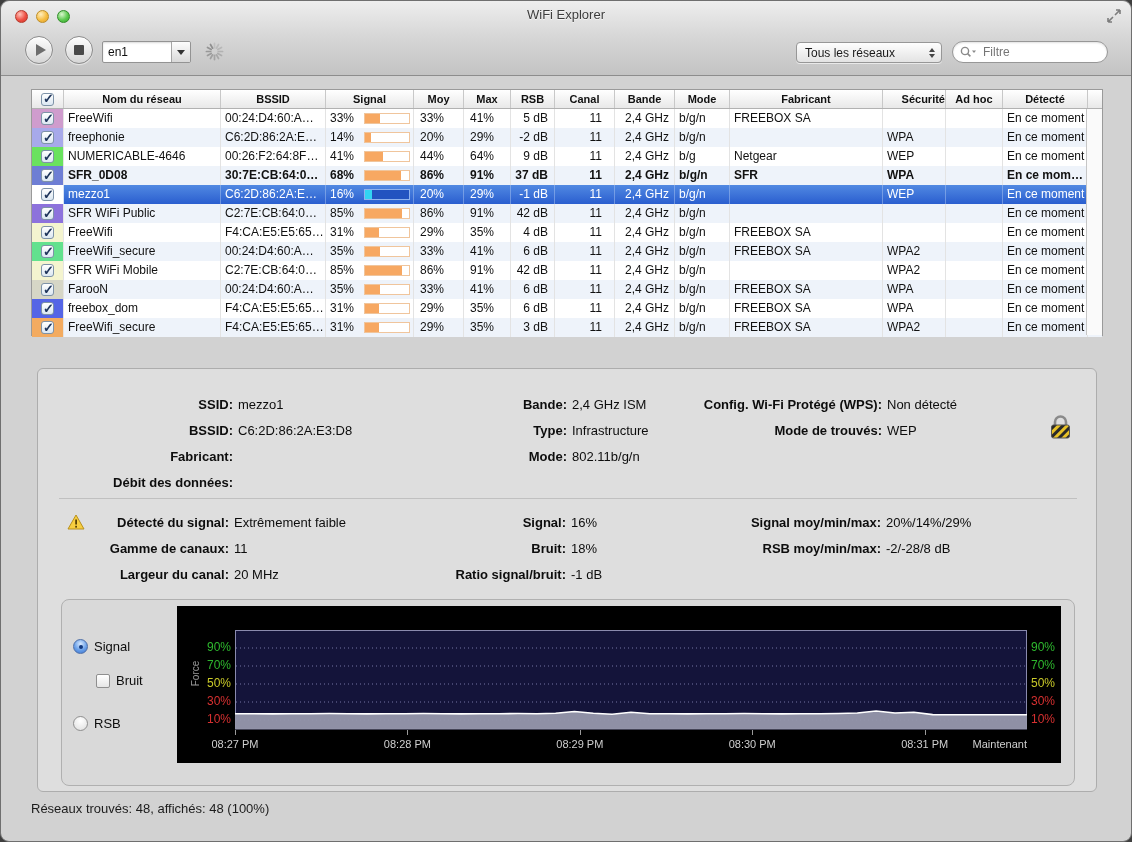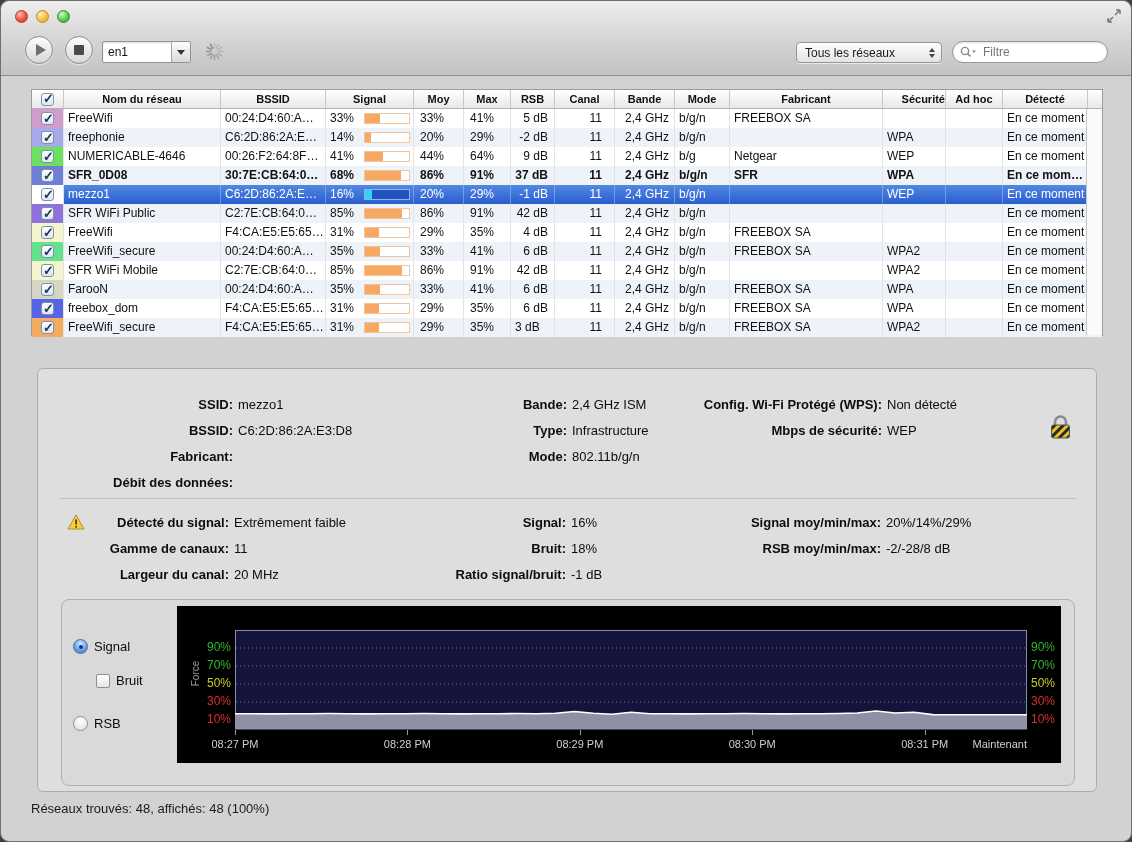--- a/index.html
+++ b/index.html
@@ -120,20 +120,21 @@
 <body>
 
 <div class="window">
 
   <div class="chrome">
     <div class="lights">
       <span class="light red"></span>
       <span class="light yellow"></span>
       <span class="light green"></span>
     </div>
+    <div class="wtitle">WiFi Explorer</div>
     <svg class="fullscreen" viewBox="0 0 14 14">
       <path d="M13 1 L8 6 M13 1 L9 1 M13 1 L13 5 M1 13 L6 8 M1 13 L1 9 M1 13 L5 13" stroke="#5a5a5a" stroke-width="1.6" fill="none"></path>
     </svg>
     <div class="round-btn play-btn">
         <span class="play-glyph"></span>
       </div>
     <div class="round-btn stop-btn">
         <span class="stop-glyph"></span>
       </div>
     <div class="combo">
@@ -480,21 +481,21 @@
           <div class="td " style="width: 157px;">FreeWifi_secure</div>
           <div class="td " style="width: 105px;">F4:CA:E5:E5:65…</div>
           <div class="td sigcell" style="width: 88px;">
             <span class="sigpct">31%</span>
             <div class="bar">
               <div class="fill" style="width: 31%;"></div>
             </div>
           </div>
           <div class="td " style="width: 50px; padding-left: 6px;">29%</div>
           <div class="td " style="width: 47px; padding-left: 6px;">35%</div>
-          <div class="td " style="width: 44px; padding-right: 6px;">3 dB</div>
+          <div class="td " style="width: 44px; text-align: right; padding-right: 6px;">3 dB</div>
           <div class="td " style="width: 60px; text-align: right; padding-right: 12px;">11</div>
           <div class="td " style="width: 60px; text-align: right; padding-right: 5px;">2,4 GHz</div>
           <div class="td " style="width: 55px;">b/g/n</div>
           <div class="td " style="width: 153px;">FREEBOX SA</div>
           <div class="td " style="width: 63px;">WPA2</div>
           <div class="td " style="width: 57px;"></div>
           <div class="td " style="width: 85px;">En ce moment</div>
         </div>
       </div>
     <div class="vscroll"></div>
@@ -530,21 +531,21 @@
         <span class="dlabel">Mode:</span>
         <span class="dval">802.11b/g/n</span>
       </div>
     </div>
   <div class="dcol" id="details-col3">
       <div class="drow">
         <span class="dlabel">Config. Wi-Fi Protégé (WPS):</span>
         <span class="dval">Non détecté</span>
       </div>
       <div class="drow">
-        <span class="dlabel">Mbps de sécurité:</span>
+        <span class="dlabel">Mode de trouvés:</span>
         <span class="dval">WEP</span>
       </div>
     </div>
   <div id="detail-debit">
     <div class="drow">
       <span class="dlabel">Débit des données:</span>
     </div>
   </div>
 
   <svg class="lock" width="25" height="27" viewBox="0 0 25 27">

